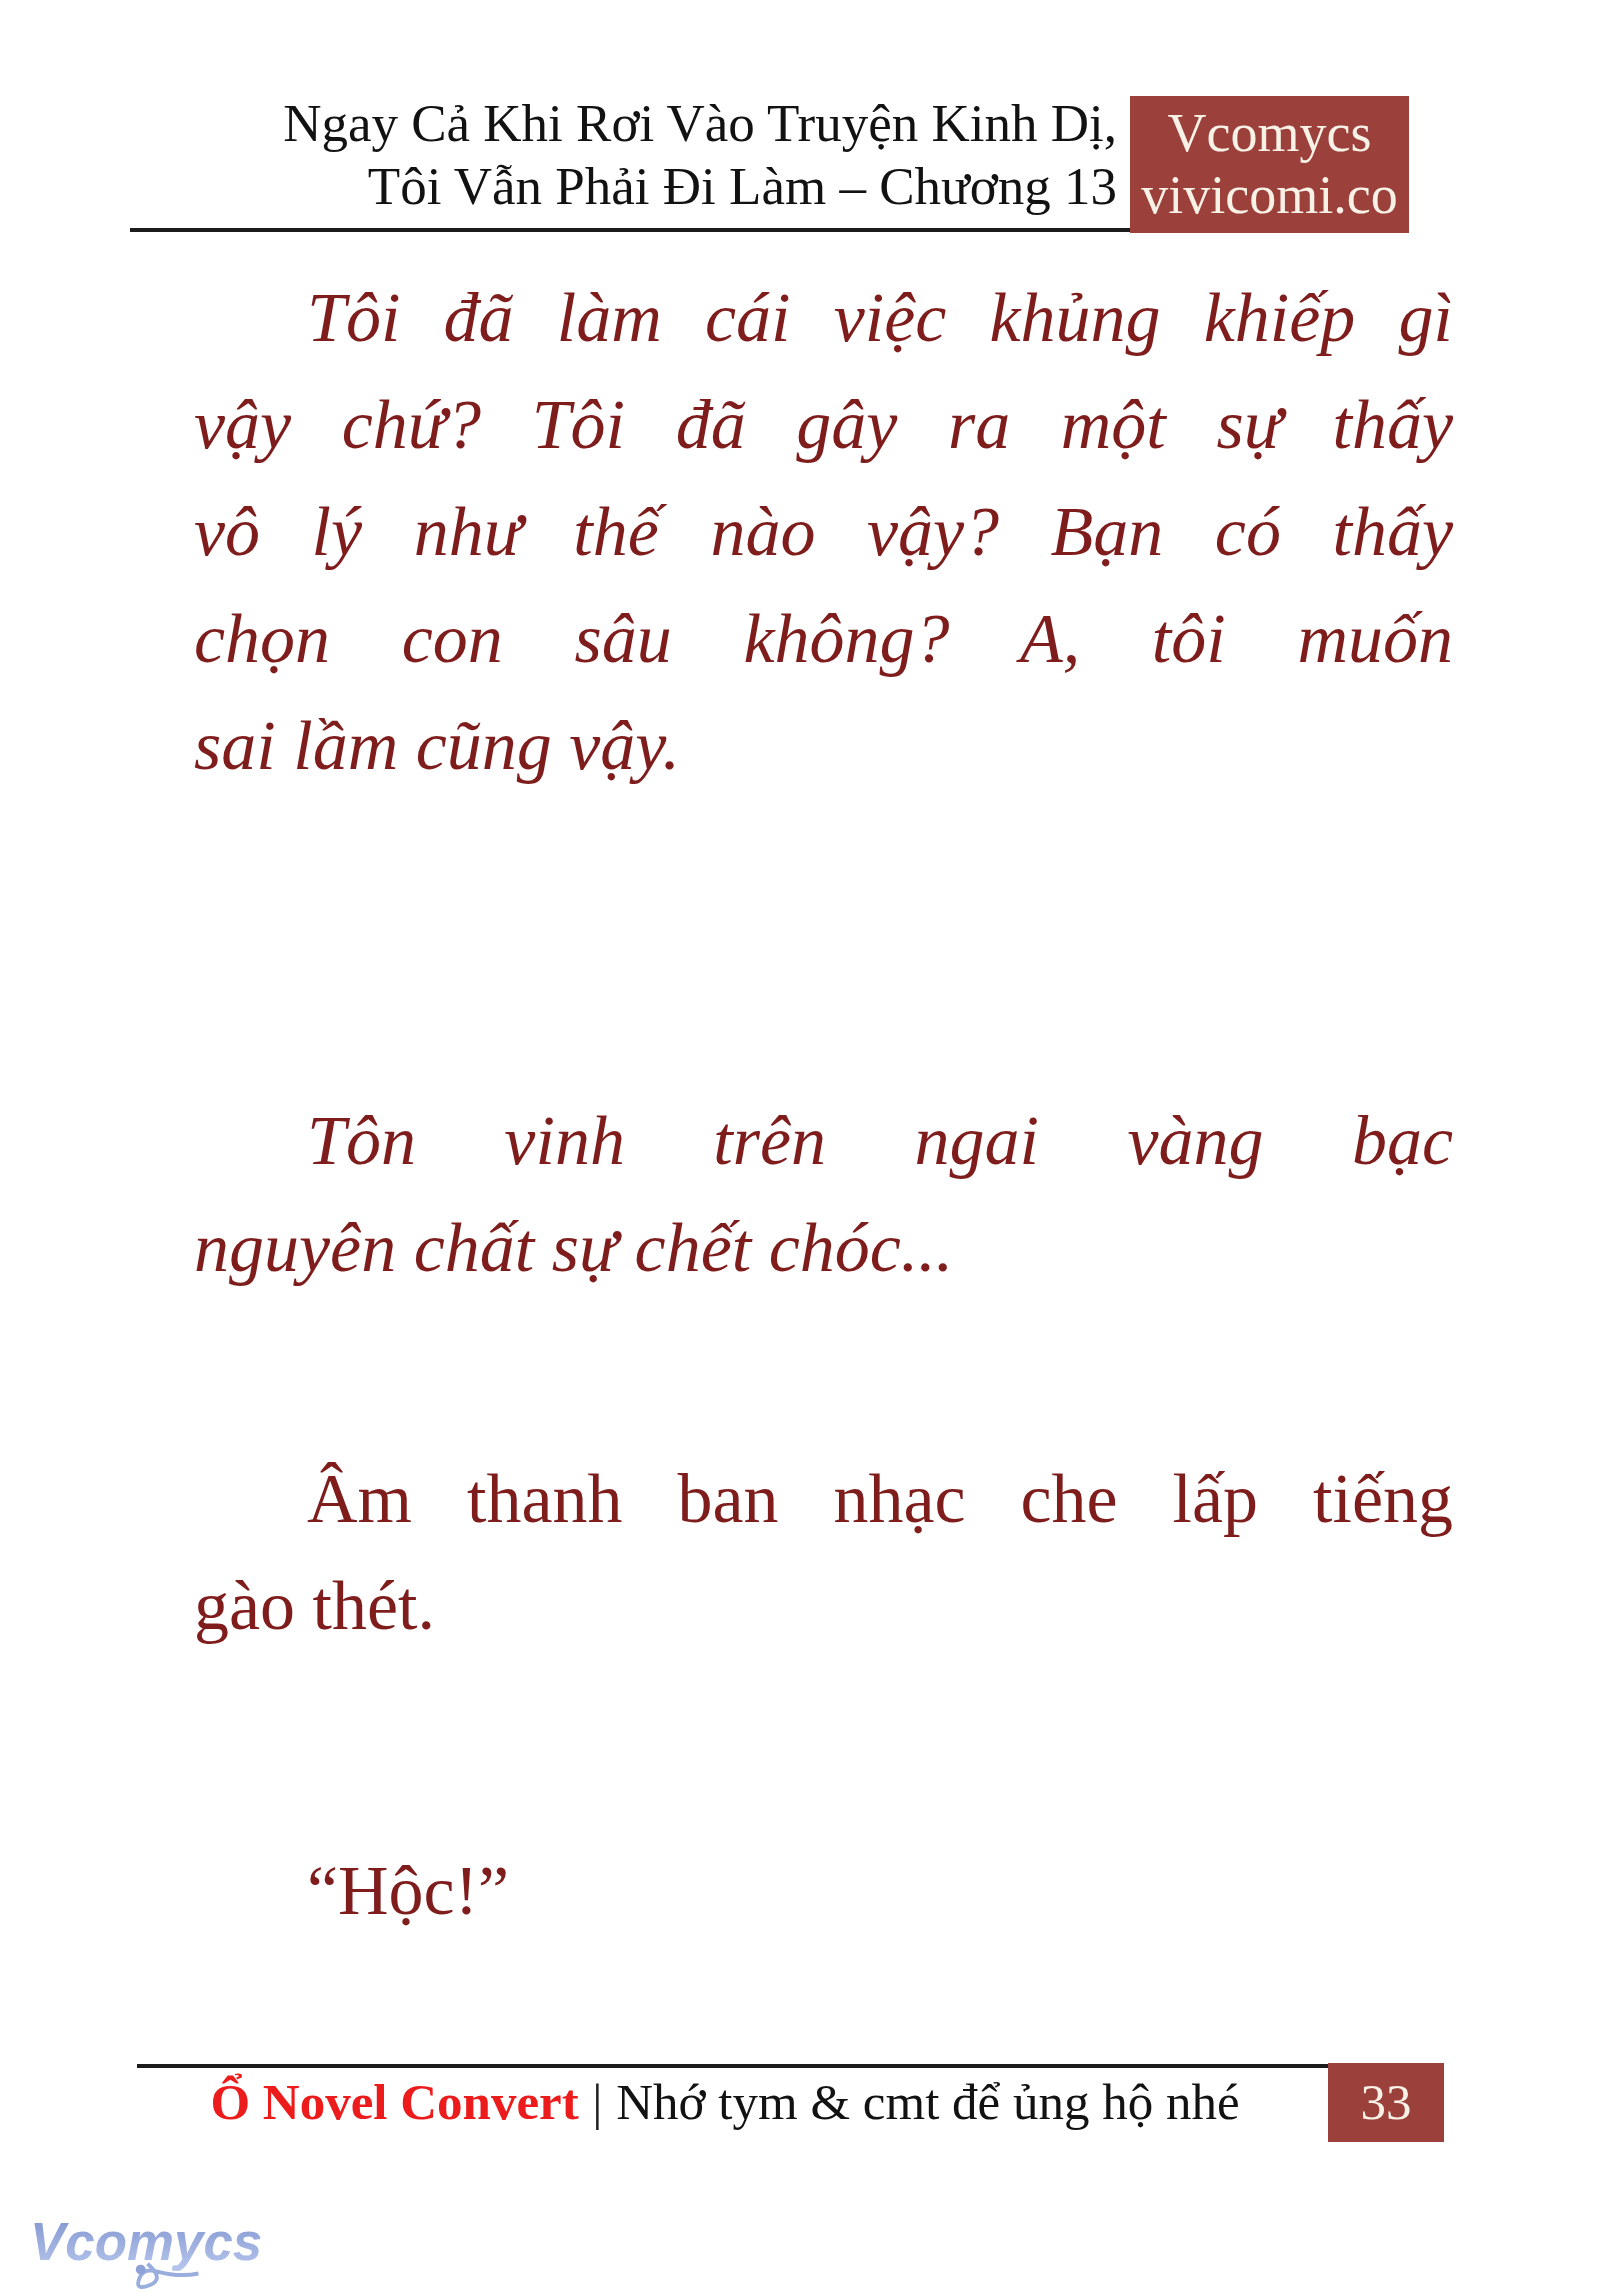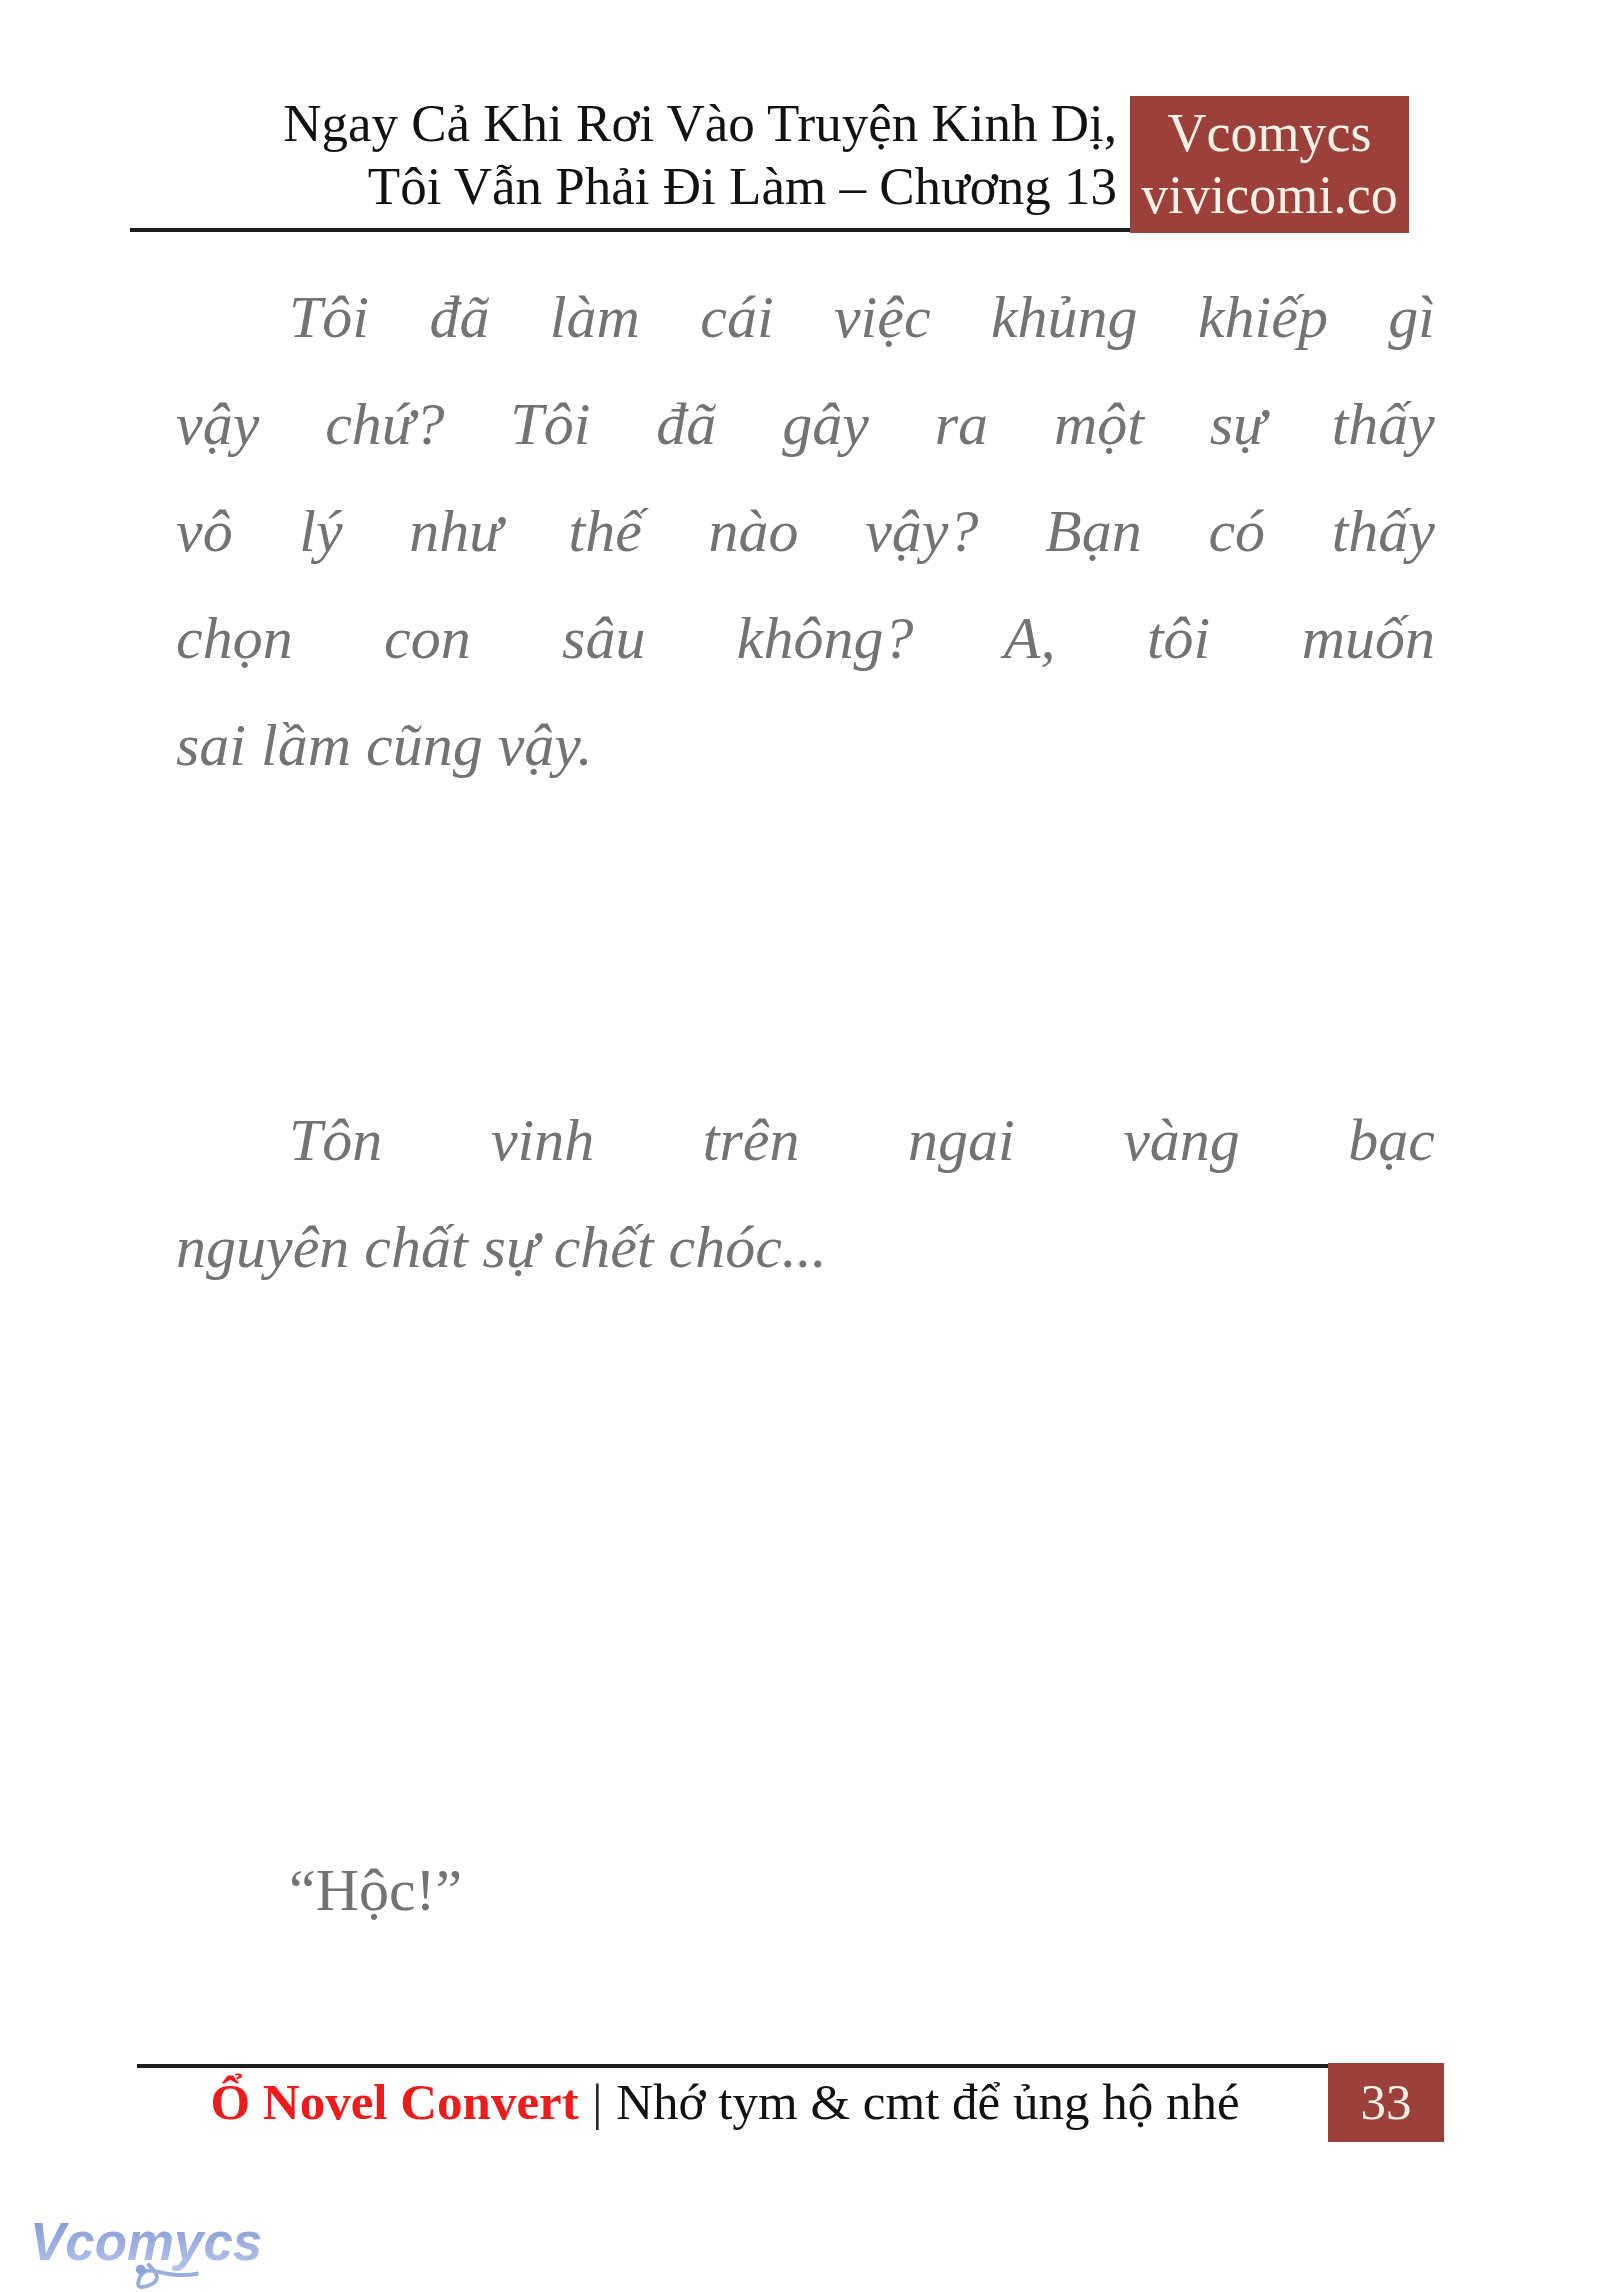--- a/index.html
+++ b/index.html
@@ -45,25 +45,25 @@
     text-align: center;
     font-size: 54px;
     line-height: 62px;
     padding-top: 5.9px;
     box-sizing: border-box;
   }
 
   
   .para {
     position: absolute;
-    left: 176px;
+    left: 194px;
     width: 1259px;
-    font-size: 60px;
+    font-size: 70px;
     line-height: 107px;
-    color: #737373;
+    color: #7f1d1d;
   }
   .para.italic { font-style: italic; }
   .tline { text-align: justify; text-align-last: justify; }
   .tline.first { text-indent: 113px; }
   .tline.last { text-align-last: left; }
 
   
   .footer-rule {
     position: absolute;
     left: 137px;
@@ -133,20 +133,24 @@
     <div class="tline">vô lý như thế nào vậy? Bạn có thấy</div>
     <div class="tline">chọn con sâu không? A, tôi muốn</div>
     <div class="tline last">sai lầm cũng vậy.</div>
   </div>
 
   <div class="para italic" style="top:1087px">
     <div class="tline first">Tôn vinh trên ngai vàng bạc</div>
     <div class="tline last">nguyên chất sự chết chóc...</div>
   </div>
 
+  <div class="para" style="top:1445px">
+    <div class="tline first">Âm thanh ban nhạc che lấp tiếng</div>
+    <div class="tline last">gào thét.</div>
+  </div>
 
   <div class="para" style="top:1837px">
     <div class="tline first last">“Hộc!”</div>
   </div>
 
   <div class="footer-rule"></div>
   <div class="footer-text">
     <span class="footer-brand">Ổ Novel Convert</span><span class="footer-sep">|</span><span>Nhớ tym &amp; cmt để ủng hộ nhé</span>
   </div>
   <div class="footer-box">

